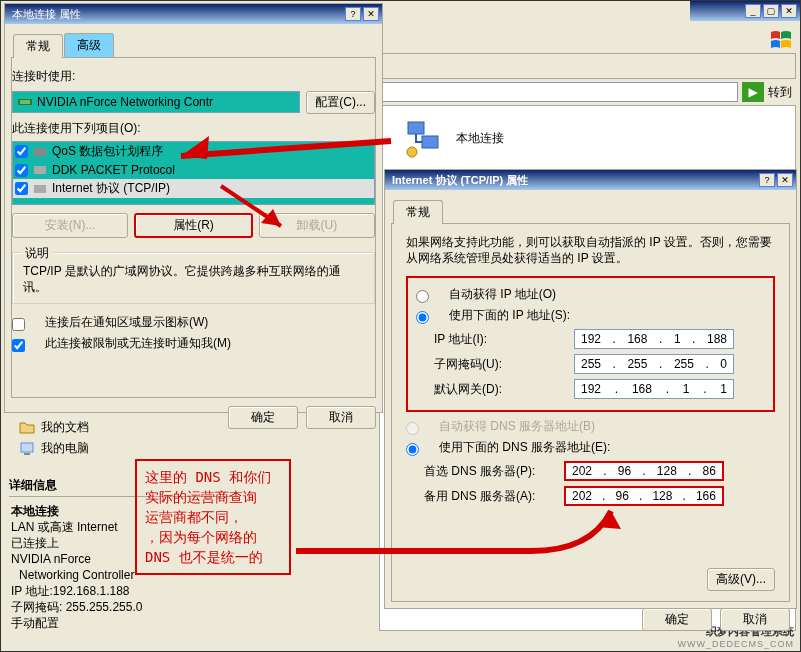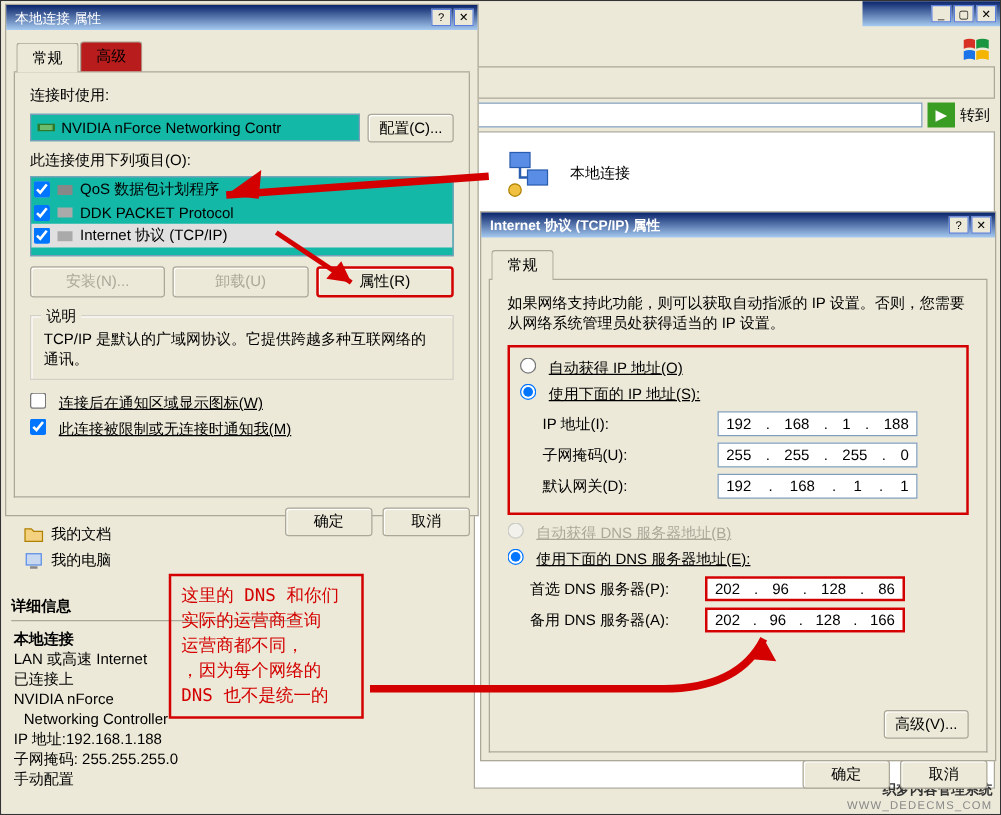--- a/index.html
+++ b/index.html
@@ -50,21 +50,21 @@
   display: flex;
   border-bottom: 1px solid #aca899;
   padding-top: 3px;
   padding-left: 2px;
 }
 .tab {
   padding: 3px 12px;
   border: 1px solid #aca899;
   border-bottom: none;
   border-radius: 3px 3px 0 0;
-  background: #b91c1c;
+  background: #7dd3fc;
   position: relative;
   margin-right: 1px;
   cursor: default;
 }
 .tab.active { top: 1px; background: #ece9d8; }
 .fieldset {
   border: 1px solid #d4d0c8;
   box-shadow: inset 1px 1px 0 #fff;
   position: relative;
   padding: 10px;
@@ -93,21 +93,21 @@
   border: 1px solid #7f9db9;
   display: flex;
   align-items: center;
   justify-content: space-between;
   padding: 1px 6px;
   width: 160px;
   height: 20px;
   font-family: Tahoma, sans-serif;
 }
 .ip-box span.dot { color: #000; }
-.radio-row { display: flex; align-items: flex-start; gap: 10px; margin: 4px 0; text-decoration: underline; }
+.radio-row { display: flex; align-items: flex-end; gap: 20px; margin: 4px 0; }
 .field-row { display: flex; align-items: center; margin: 5px 0; }
 .field-row .lbl { width: 140px; }
 .sidebar-item { display: flex; align-items: center; gap: 6px; padding: 2px 4px; }
 .red-annot {
   color: #d40000;
   font-family: "SimSun", monospace;
   font-size: 14px;
   line-height: 20px;
 }
 .red-box { border: 2px solid #d40000; }
@@ -195,21 +195,21 @@
   <div class="titlebar">
     <span class="title">本地连接 属性</span>
     <div class="title-btn">?</div>
     <div class="title-btn">✕</div>
   </div>
   <div style="padding:6px;">
     <div class="tabstrip">
       <div class="tab active"><span>常规</span></div>
       <div class="tab"><span>高级</span></div>
     </div>
-    <div style="border:1px solid #aca899; border-top:none; padding:10px 12px; height:340px; position:relative;">
+    <div style="border:1px solid #aca899; border-top:none; padding:10px 0; height:340px; position:relative;">
       <div>连接时使用:</div>
       <div style="display:flex; gap:6px; margin:6px 0;">
         <div class="listbox" style="flex:1; height:22px; display:flex; align-items:center; padding:0 4px; gap:4px;">
           <svg class="icon-sm" viewBox="0 0 16 16">
               <rect x="1" y="5" width="14" height="6" fill="#2d7a2d"></rect>
               <rect x="3" y="6" width="10" height="4" fill="#6dbb6d"></rect>
             </svg>
           <span>NVIDIA nForce Networking Contr</span>
         </div>
         <button class="win-button"><span>配置(C)...</span></button>
@@ -235,22 +235,22 @@
           <input type="checkbox" class="chk" checked="" style="">
           <svg class="icon-sm" viewBox="0 0 16 16">
               <rect x="2" y="4" width="12" height="8" fill="#aaa"></rect>
             </svg>
           <span>Internet 协议 (TCP/IP)</span>
         </div>
       </div>
 
       <div style="display:flex; gap:6px; margin-top:8px; justify-content:space-between;">
         <button class="win-button disabled" style="flex:1;"><span>安装(N)...</span></button>
+        <button class="win-button red-box" style="flex:1;"><span>属性(R)</span></button>
         <button class="win-button disabled" style="flex:1;"><span>卸载(U)</span></button>
-        <button class="win-button red-box" style="flex:1;"><span>属性(R)</span></button>
       </div>
 
       <div class="fieldset" style="margin-top:14px; height:52px;">
         <div class="legend">说明</div>
         <div style="line-height:16px;">TCP/IP 是默认的广域网协议。它提供跨越多种互联网络的通讯。</div>
       </div>
 
       <div style="margin-top:10px;">
         <label class="radio-row">
           <input type="checkbox" class="chk" style="">

